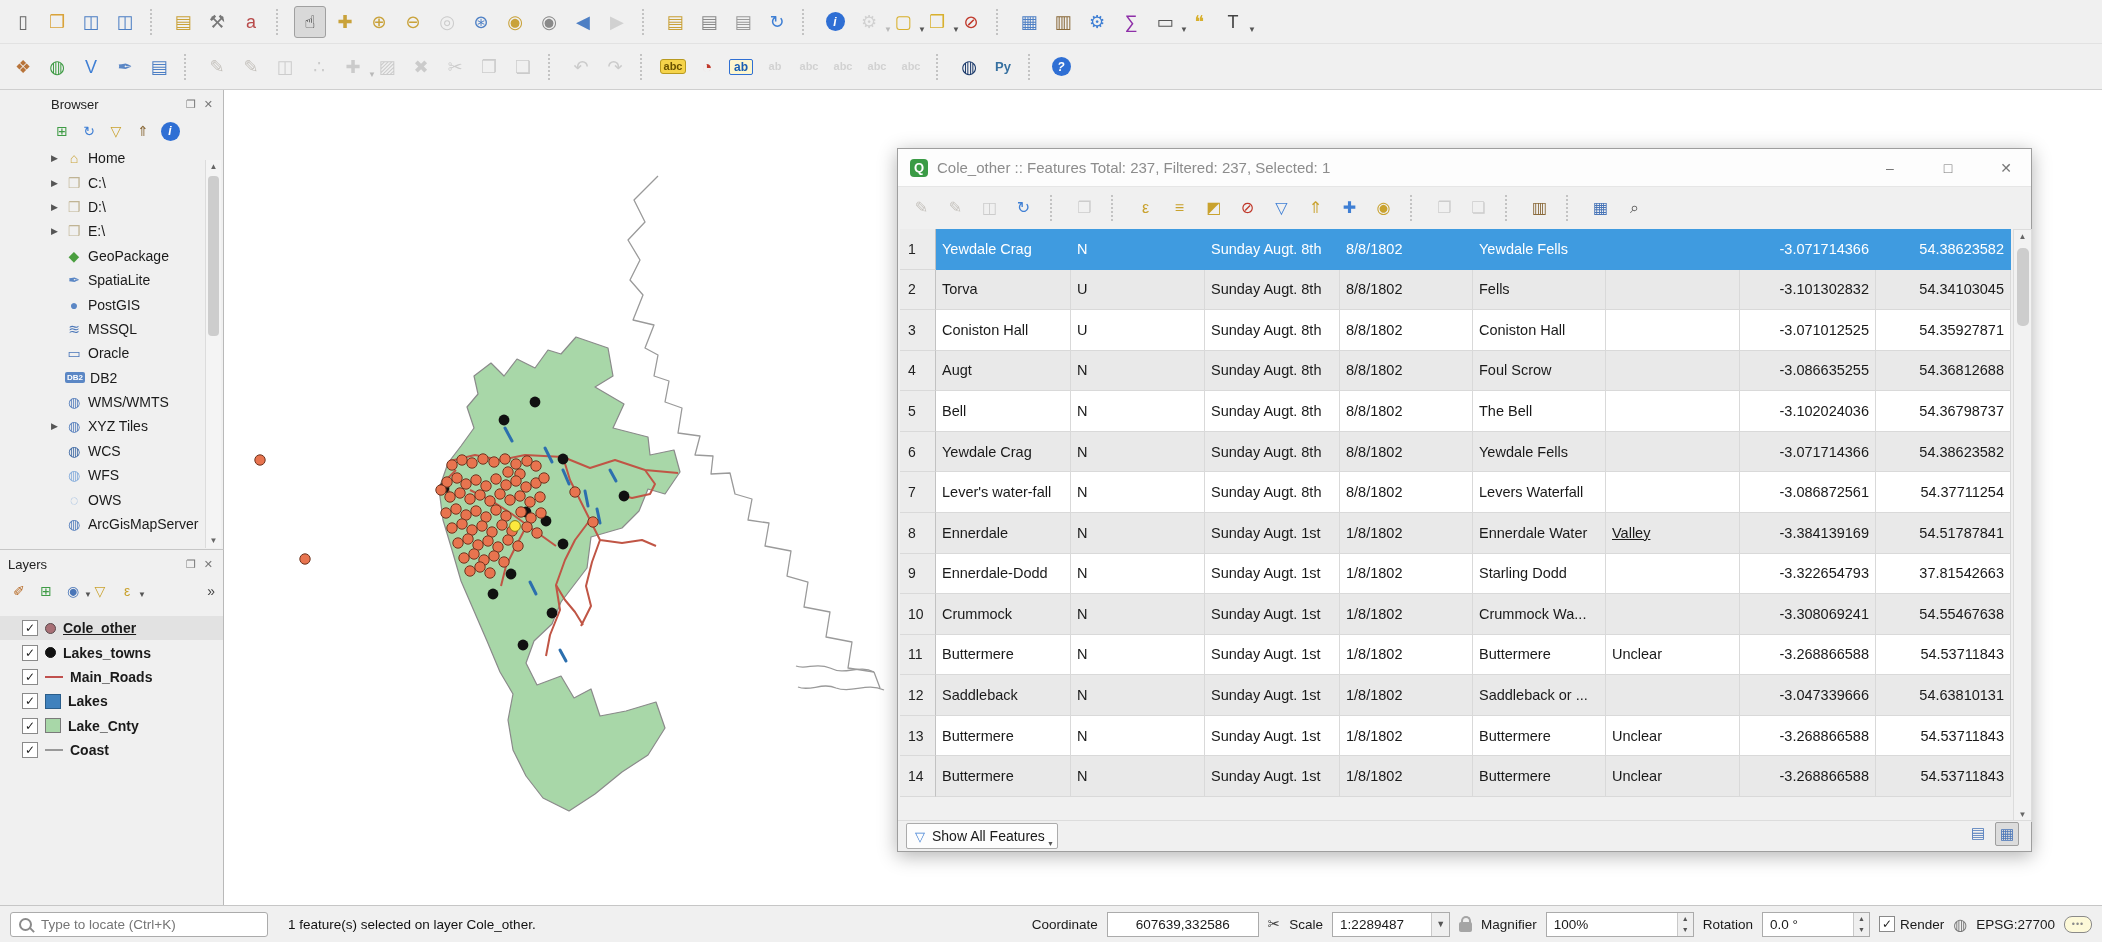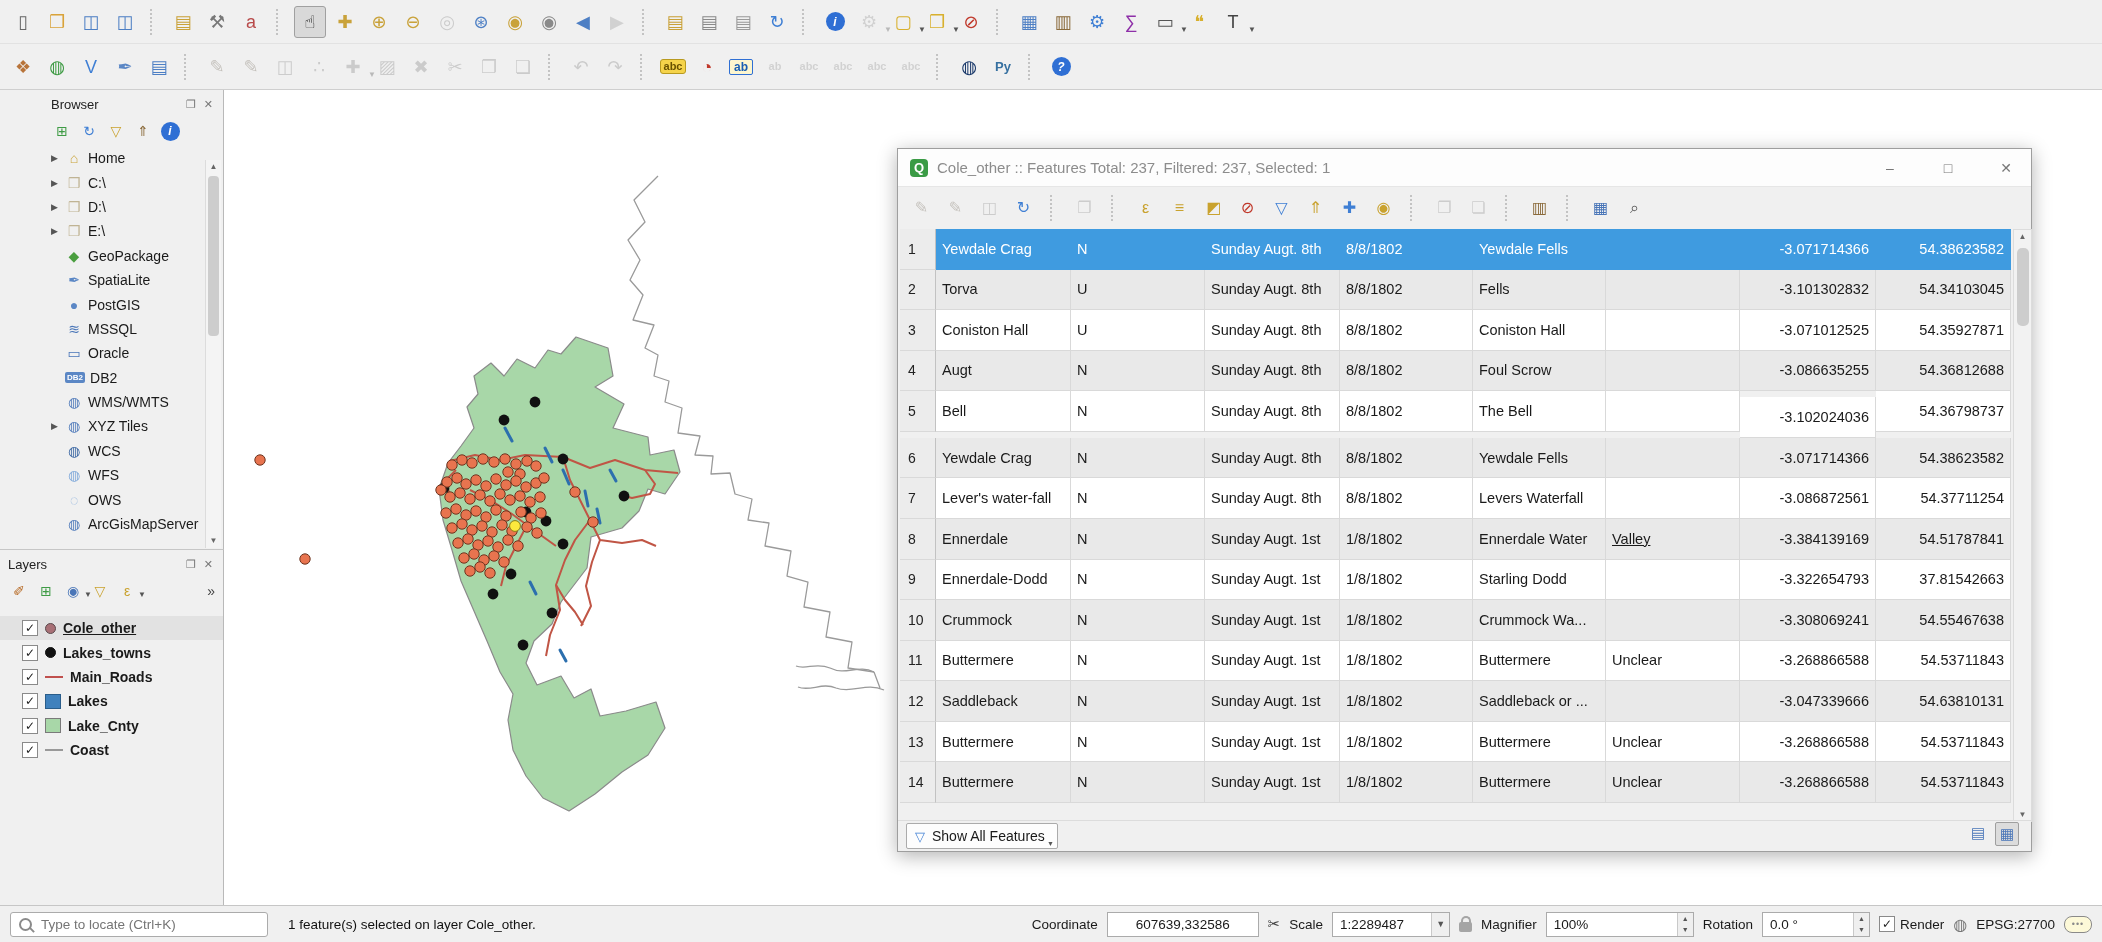--- a/index.html
+++ b/index.html
@@ -728,21 +728,21 @@
           <div class="tcell num" style="width: 135px;">54.36812688</div>
         </div>
         <div class="trow">
           <div class="tcell rownum" style="width: 36px;">5</div>
           <div class="tcell" style="width: 135px;">Bell</div>
           <div class="tcell" style="width: 134px;">N</div>
           <div class="tcell" style="width: 135px;">Sunday Augt. 8th</div>
           <div class="tcell" style="width: 133px;">8/8/1802</div>
           <div class="tcell" style="width: 133px;">The Bell</div>
           <div class="tcell" style="width: 134px;"></div>
-          <div class="tcell num" style="width: 136px; margin-top: 6px;">-3.102024036</div>
+          <div class="tcell num" style="width: 136px;">-3.102024036</div>
           <div class="tcell num" style="width: 135px;">54.36798737</div>
         </div>
         <div class="trow even">
           <div class="tcell rownum" style="width: 36px;">6</div>
           <div class="tcell" style="width: 135px;">Yewdale Crag</div>
           <div class="tcell" style="width: 134px;">N</div>
           <div class="tcell" style="width: 135px;">Sunday Augt. 8th</div>
           <div class="tcell" style="width: 133px;">8/8/1802</div>
           <div class="tcell" style="width: 133px;">Yewdale Fells</div>
           <div class="tcell" style="width: 134px;"></div>

